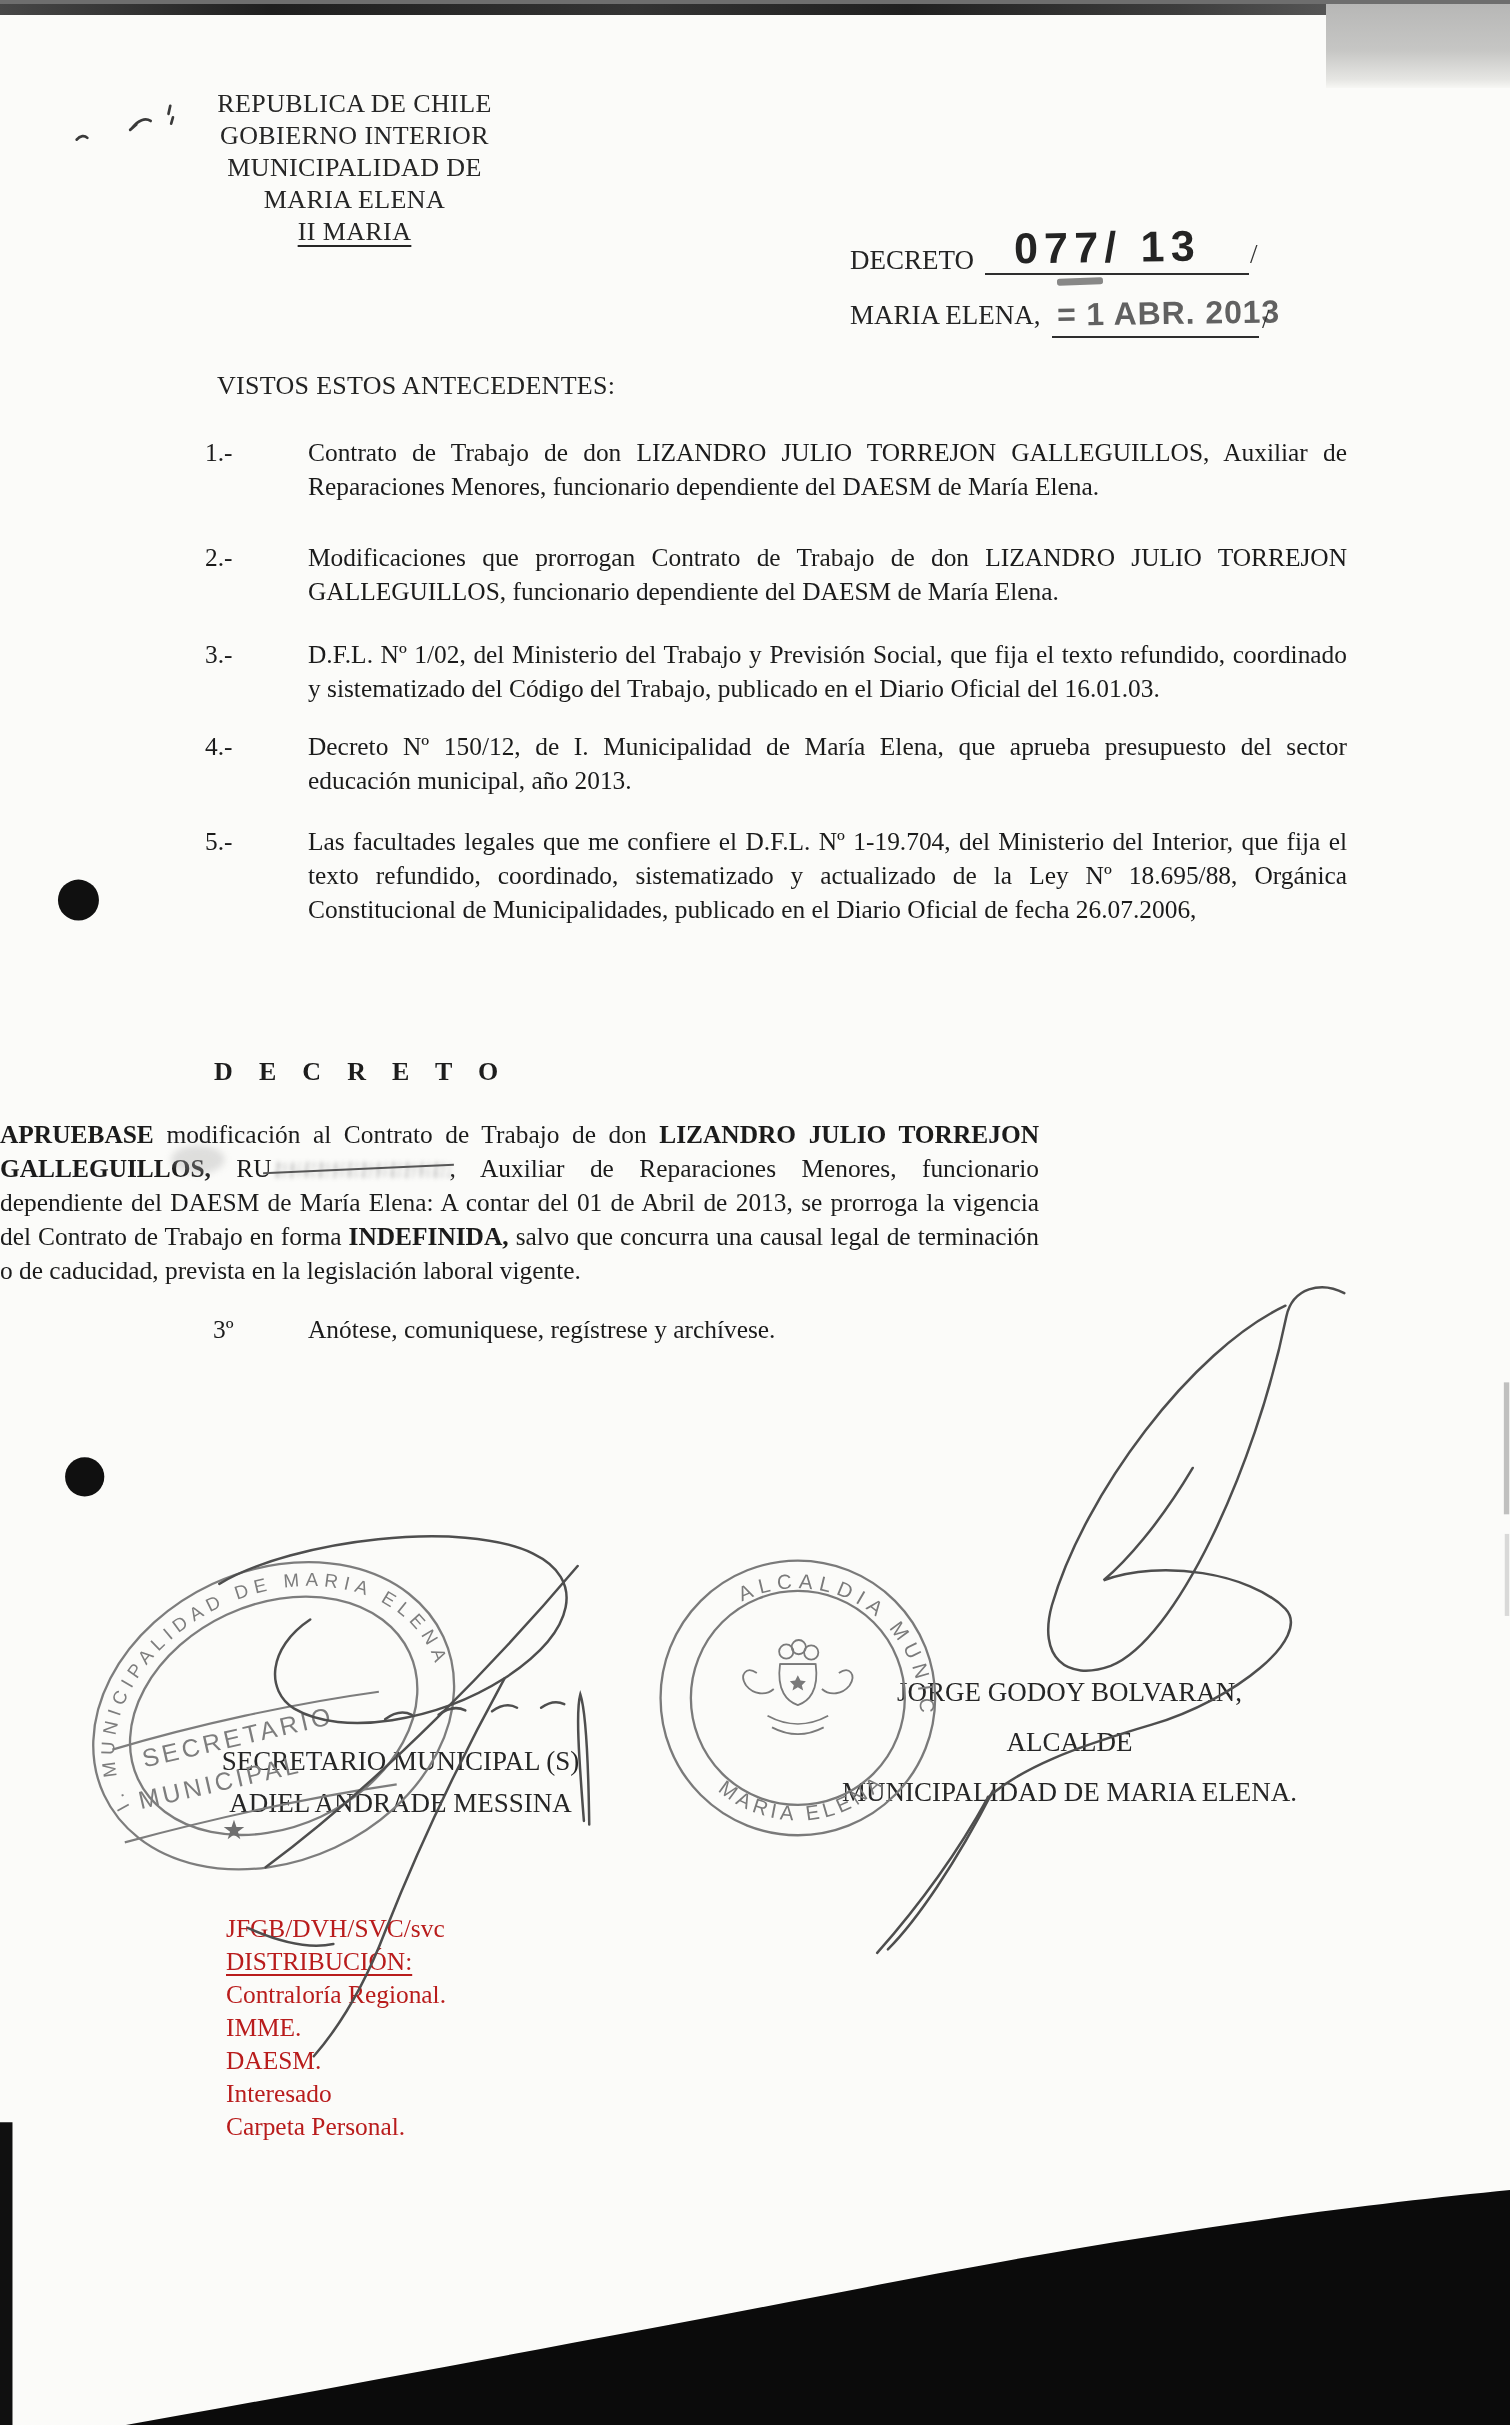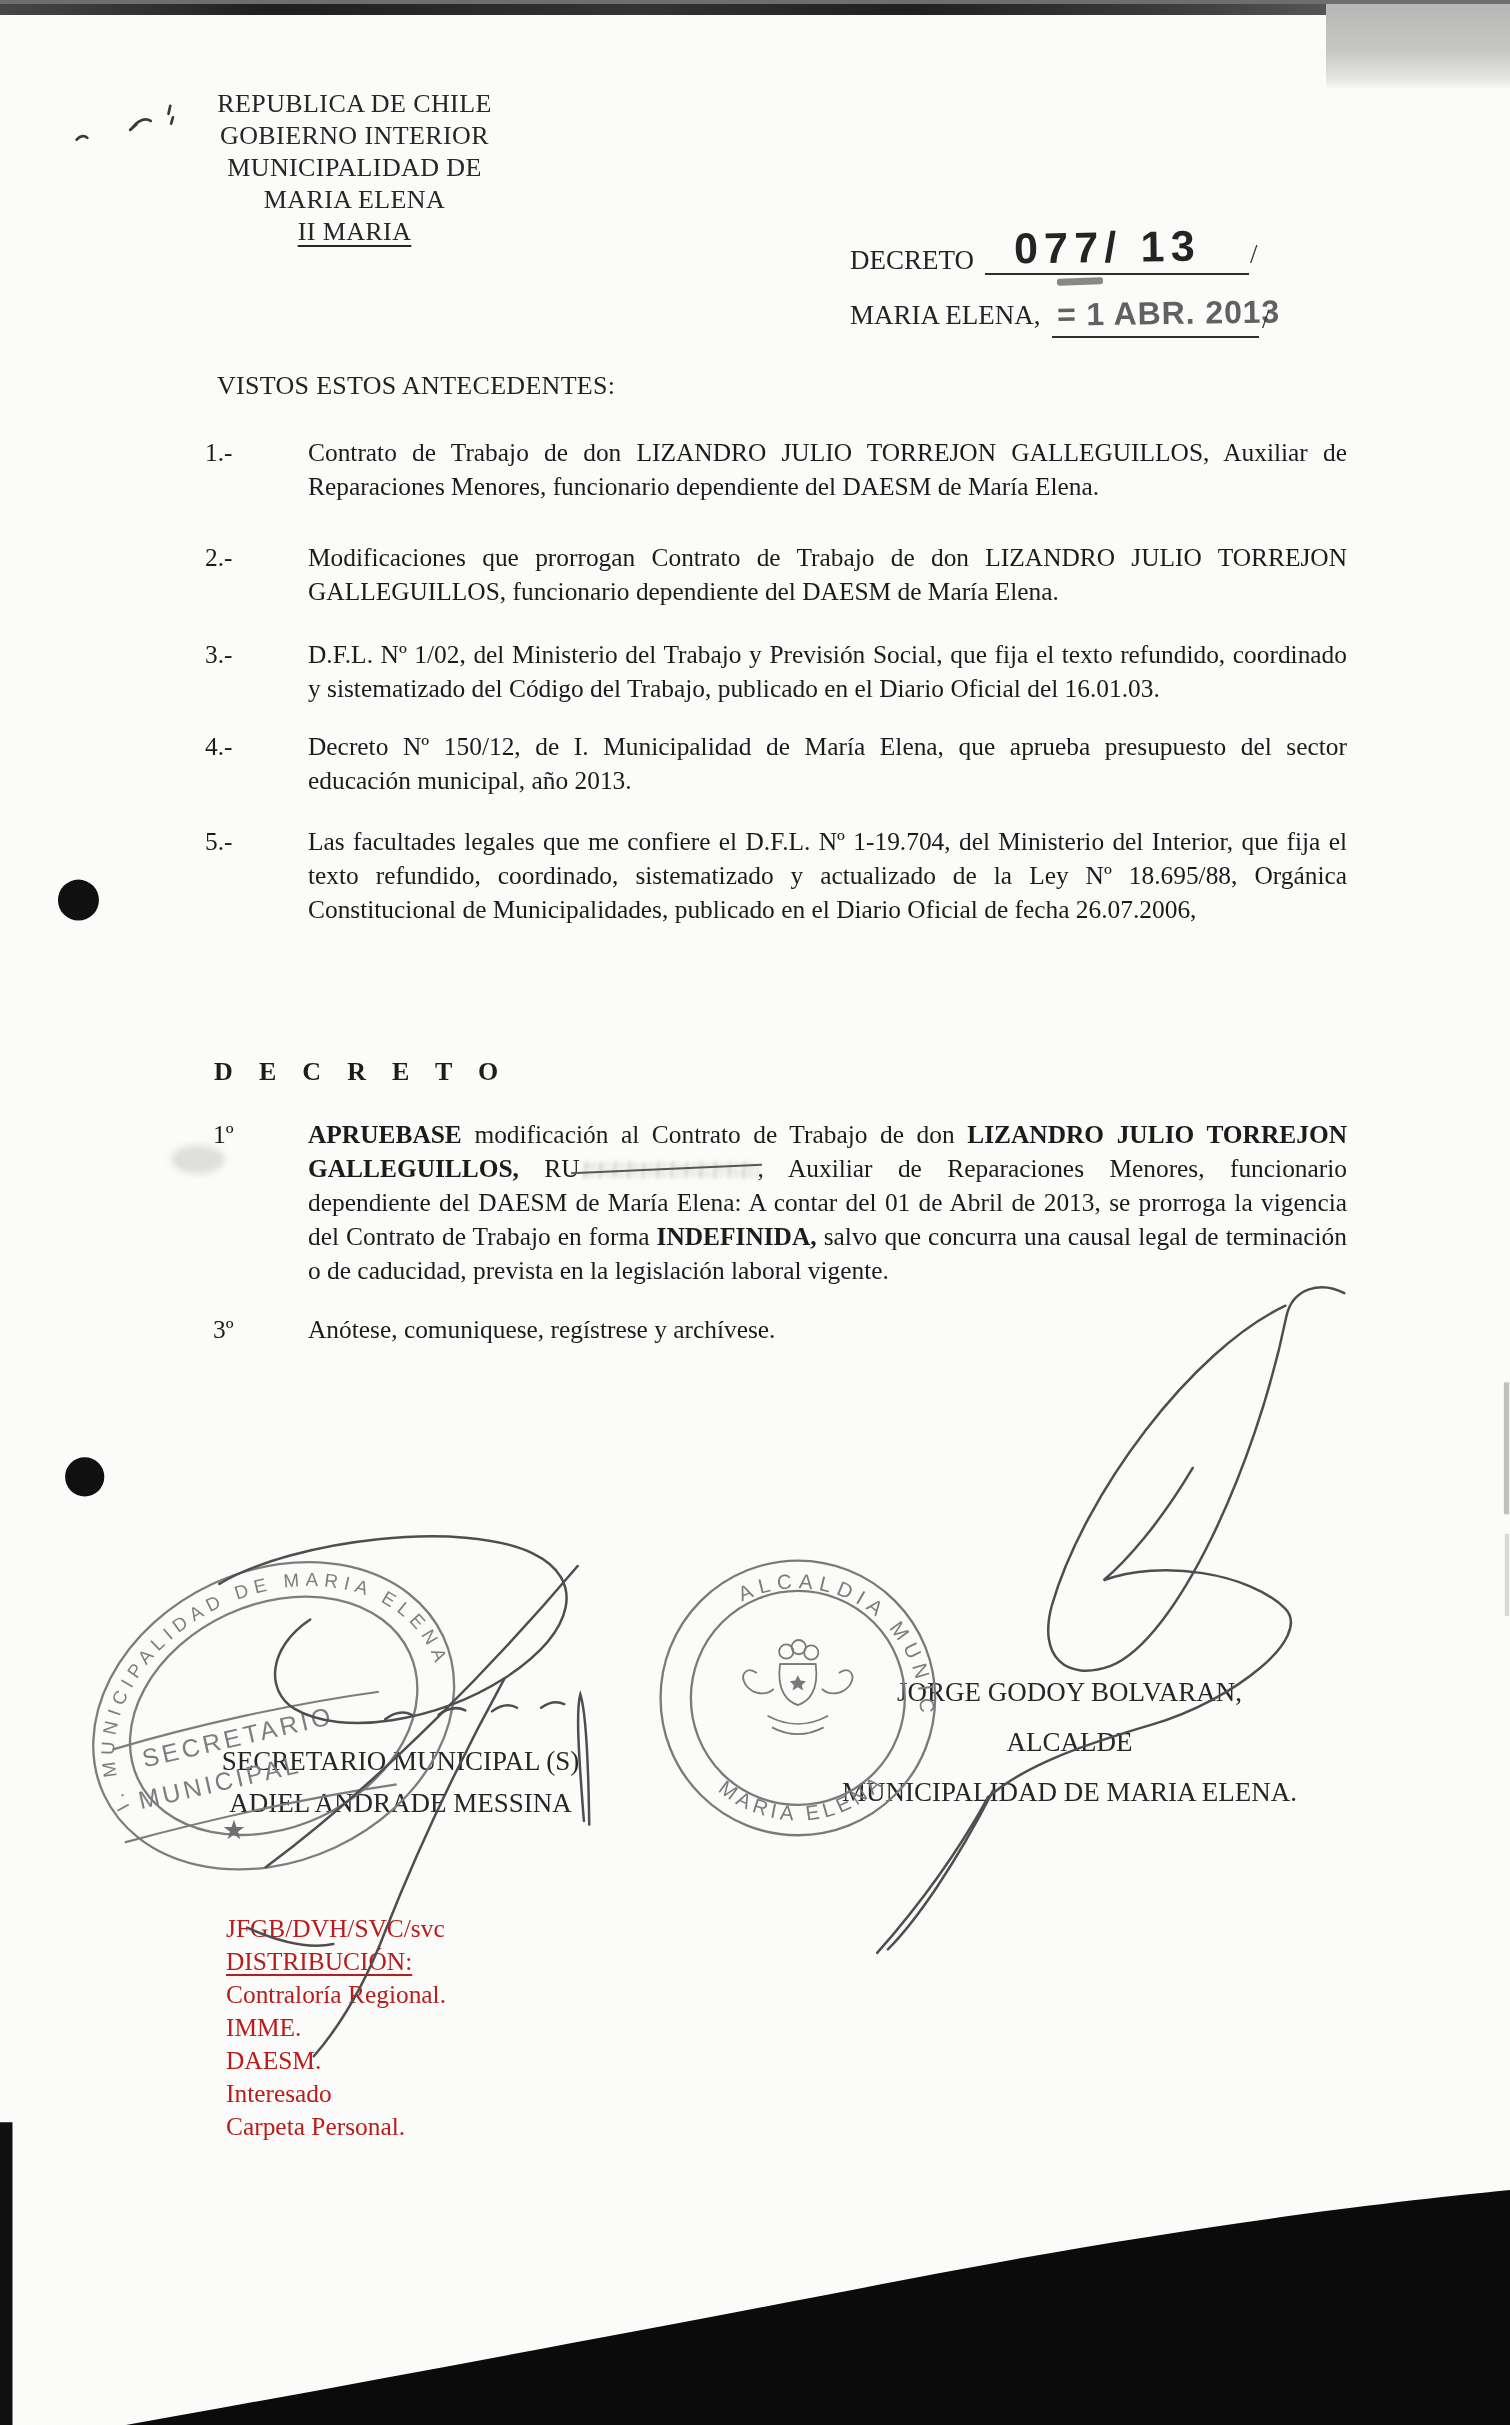--- a/index.html
+++ b/index.html
@@ -110,21 +110,20 @@
       <div class="ant-item">
         <div class="ant-num">5.-</div>
         <div class="ant-text">Las facultades legales que me confiere el D.F.L. Nº 1-19.704, del Ministerio del Interior, que fija el texto refundido, coordinado, sistematizado y actualizado de la Ley Nº 18.695/88, Orgánica Constitucional de Municipalidades, publicado en el Diario Oficial de fecha 26.07.2006,</div>
       </div>
     </div>
 
   <div class="abs decreto-title">D E C R E T O</div>
 
   <div class="res-list" id="res-list">
       <div class="res-item">
-        <div class="res-num">1º</div>
         <div class="res-text"><b>APRUEBASE</b><span> modificación al Contrato de Trabajo  de don  </span><b>LIZANDRO JULIO TORREJON  GALLEGUILLOS,</b><span>   RU</span><span class="redacted"><i></i></span><span>,  Auxiliar  de Reparaciones Menores, funcionario dependiente del DAESM de María Elena:   A contar del 01 de Abril de 2013, se prorroga la vigencia del Contrato de Trabajo en forma </span><b>INDEFINIDA,</b><span>  salvo que concurra una causal legal de terminación o de caducidad, prevista en la legislación laboral vigente.</span></div>
       </div>
       <div class="res-item">
         <div class="res-num">3º</div>
         <div class="res-text"><span>Anótese, comuniquese, regístrese y archívese.</span></div>
       </div>
     </div>
 
   <div class="abs sig-right">
     <div>JORGE GODOY BOLVARAN,</div>

